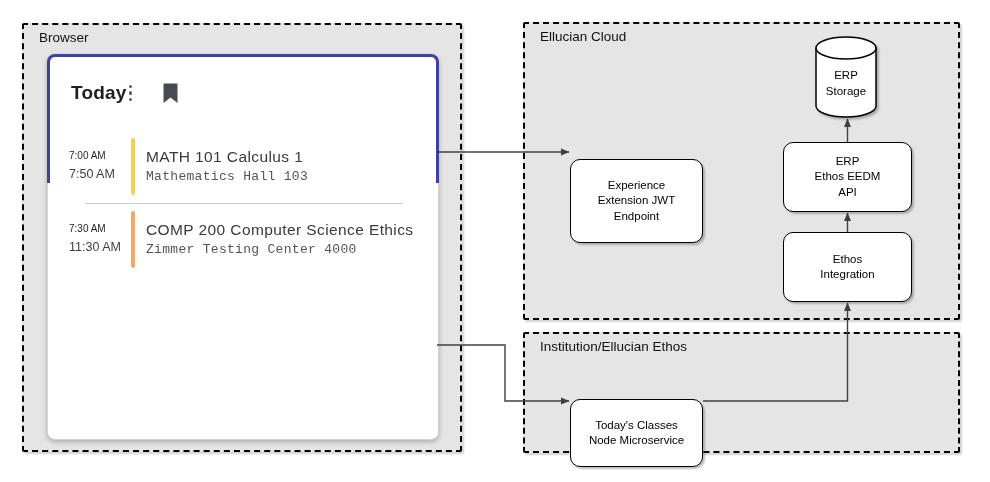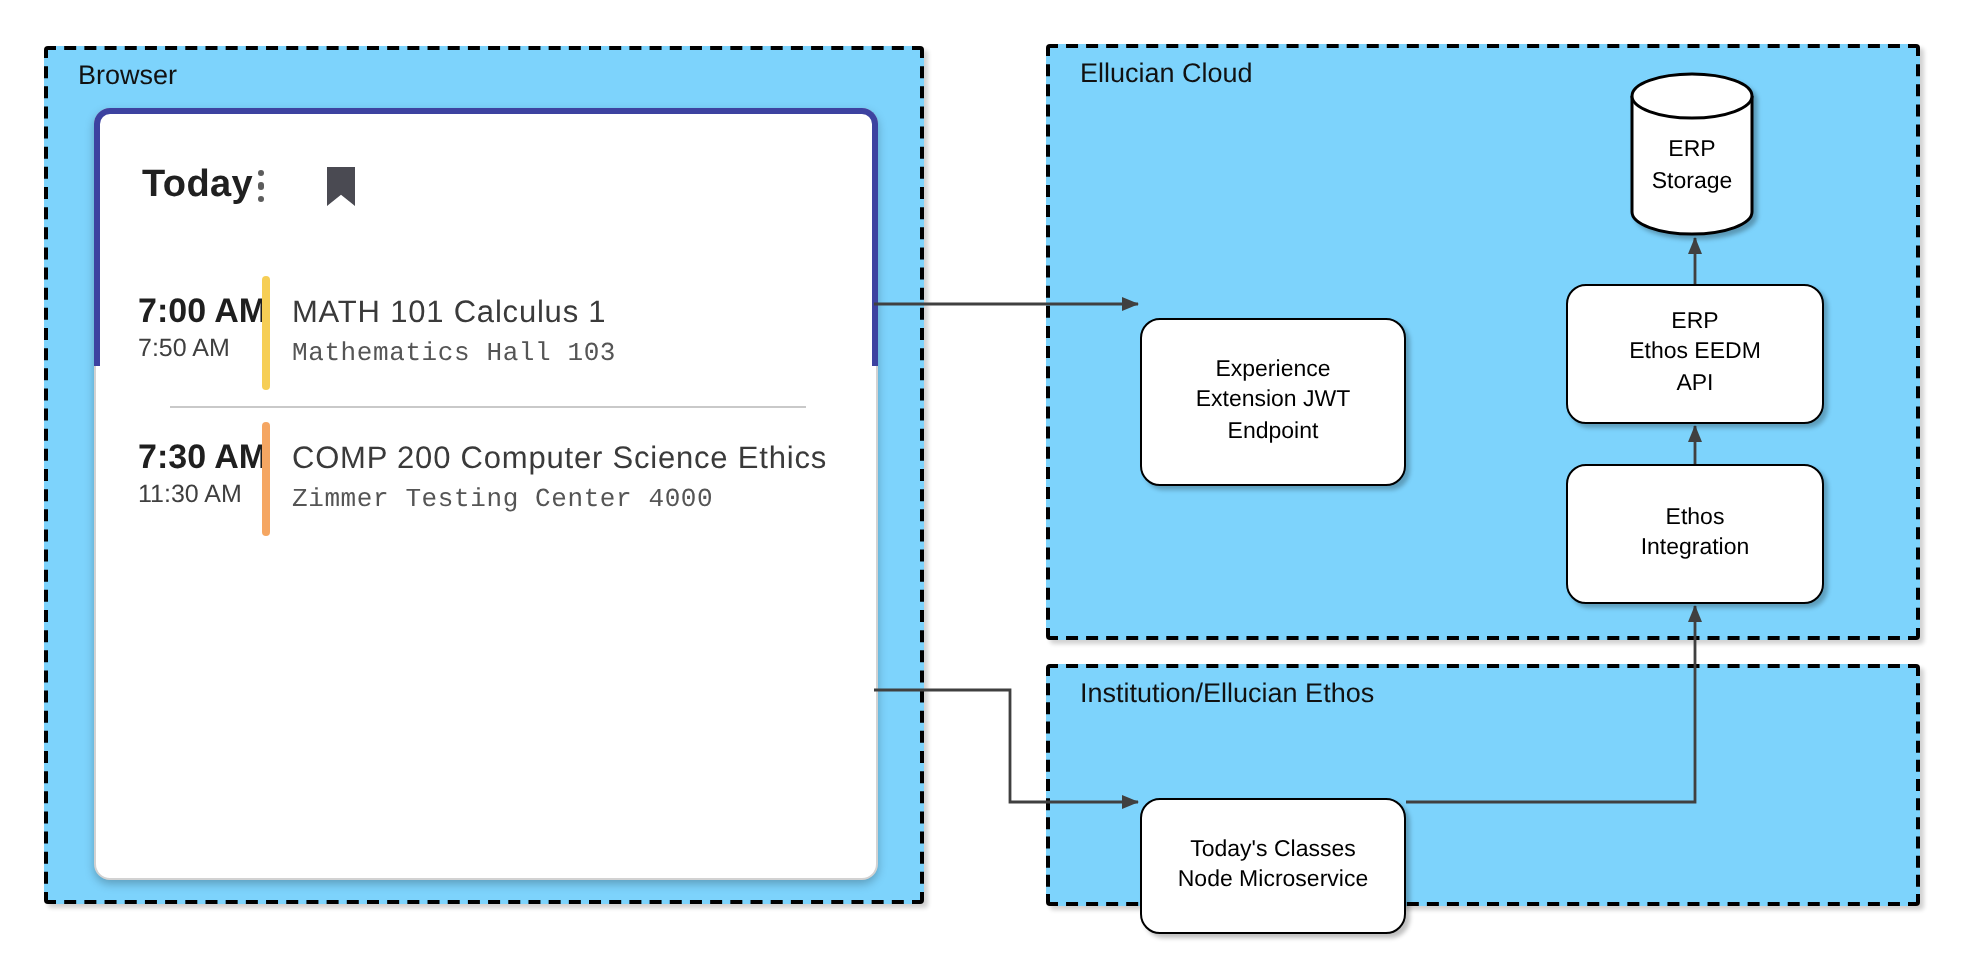--- a/index.html
+++ b/index.html
@@ -2,21 +2,21 @@
 <html><head>
 <meta charset="utf-8">
 <style>
   html,body{margin:0;padding:0;background:#fff;}
   .canvas{
     position:relative;width:990px;height:482px;background:#fff;overflow:hidden;
     font-family:"Liberation Sans","DejaVu Sans",sans-serif;color:#1f1f1f;
   }
   
   .dashed-box{
-    position:absolute;border:2px dashed #000;border-radius:2px;background:#7dd3fc;
+    position:absolute;border:2px dashed #000;border-radius:2px;background:#e5e5e5;
     box-shadow:2px 2px 2px rgba(0,0,0,0.18);z-index:1;box-sizing:border-box;
   }
   .box-label{
     position:absolute;top:5px;left:15px;font-size:13.5px;color:#111;white-space:nowrap;
   }
   .browser-box{left:22px;top:23px;width:440px;height:429px;}
   .ellucian-box{left:523px;top:22px;width:437px;height:298px;}
   .institution-box{left:523px;top:332px;width:437px;height:121px;}
 
   
@@ -61,21 +61,21 @@
   }
   .card-title{font-size:19px;font-weight:bold;color:#202020;letter-spacing:0.2px;margin:0;}
   .header-icons{display:flex;align-items:center;gap:27px;}
   .kebab{display:flex;flex-direction:column;gap:3px;padding:2px;cursor:pointer;}
   .kebab span{width:3.5px;height:3.5px;border-radius:50%;background:#5c5c5c;}
   .bookmark svg{display:block;}
 
   .schedule{margin-top:30px;}
   .sched-item{display:flex;align-items:stretch;margin-left:21px;}
   .times{width:58px;padding-top:8px;flex:none;}
-  .time-start{font-size:17px;font-weight:bold;color:#1f1f1f;line-height:19px;white-space:nowrap;}
+  .time-start{font-size:10px;font-weight:normal;color:#1f1f1f;line-height:19px;white-space:nowrap;}
   .time-end{font-size:12.5px;color:#3f3f3f;line-height:19px;white-space:nowrap;}
   .bar{width:4px;border-radius:2px;flex:none;margin-left:4px;}
   .item-texts{padding:8px 0 8px 11px;}
   .course{font-size:15.5px;color:#3a3a3a;letter-spacing:0.4px;line-height:21px;white-space:nowrap;}
   .location{font-size:13px;color:#555;letter-spacing:0.3px;line-height:20px;white-space:nowrap;font-family:Liberation Mono, monospace;}
   .divider{height:1px;background:#c9c9c9;margin:8px 35px 7px 37px;}
 </style>
 </head>
 <body>
 

